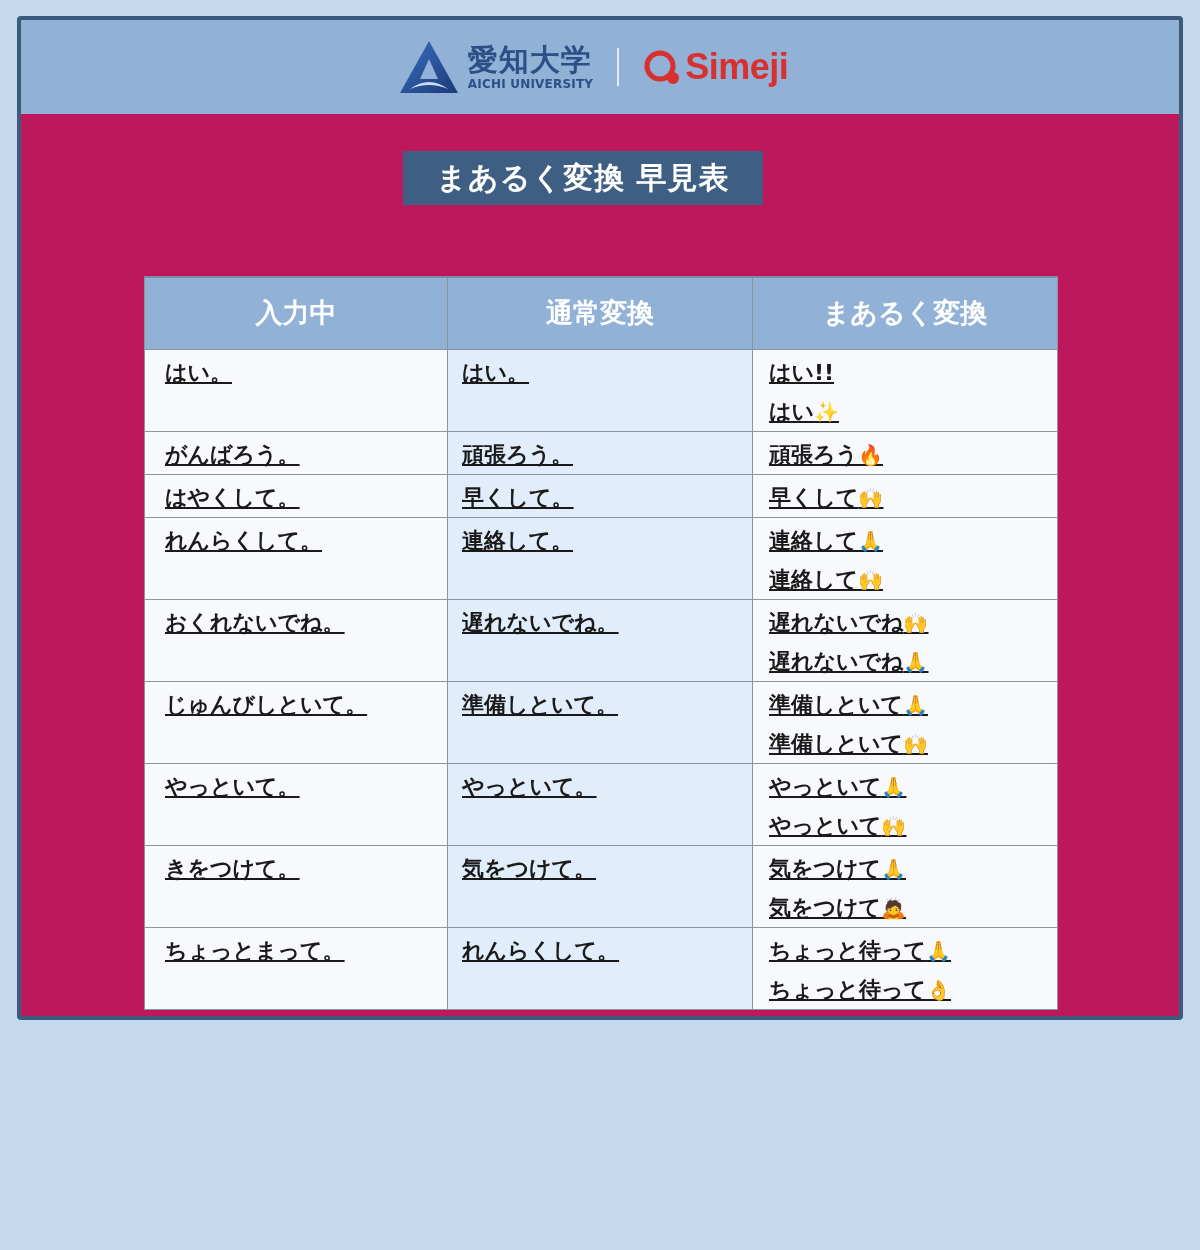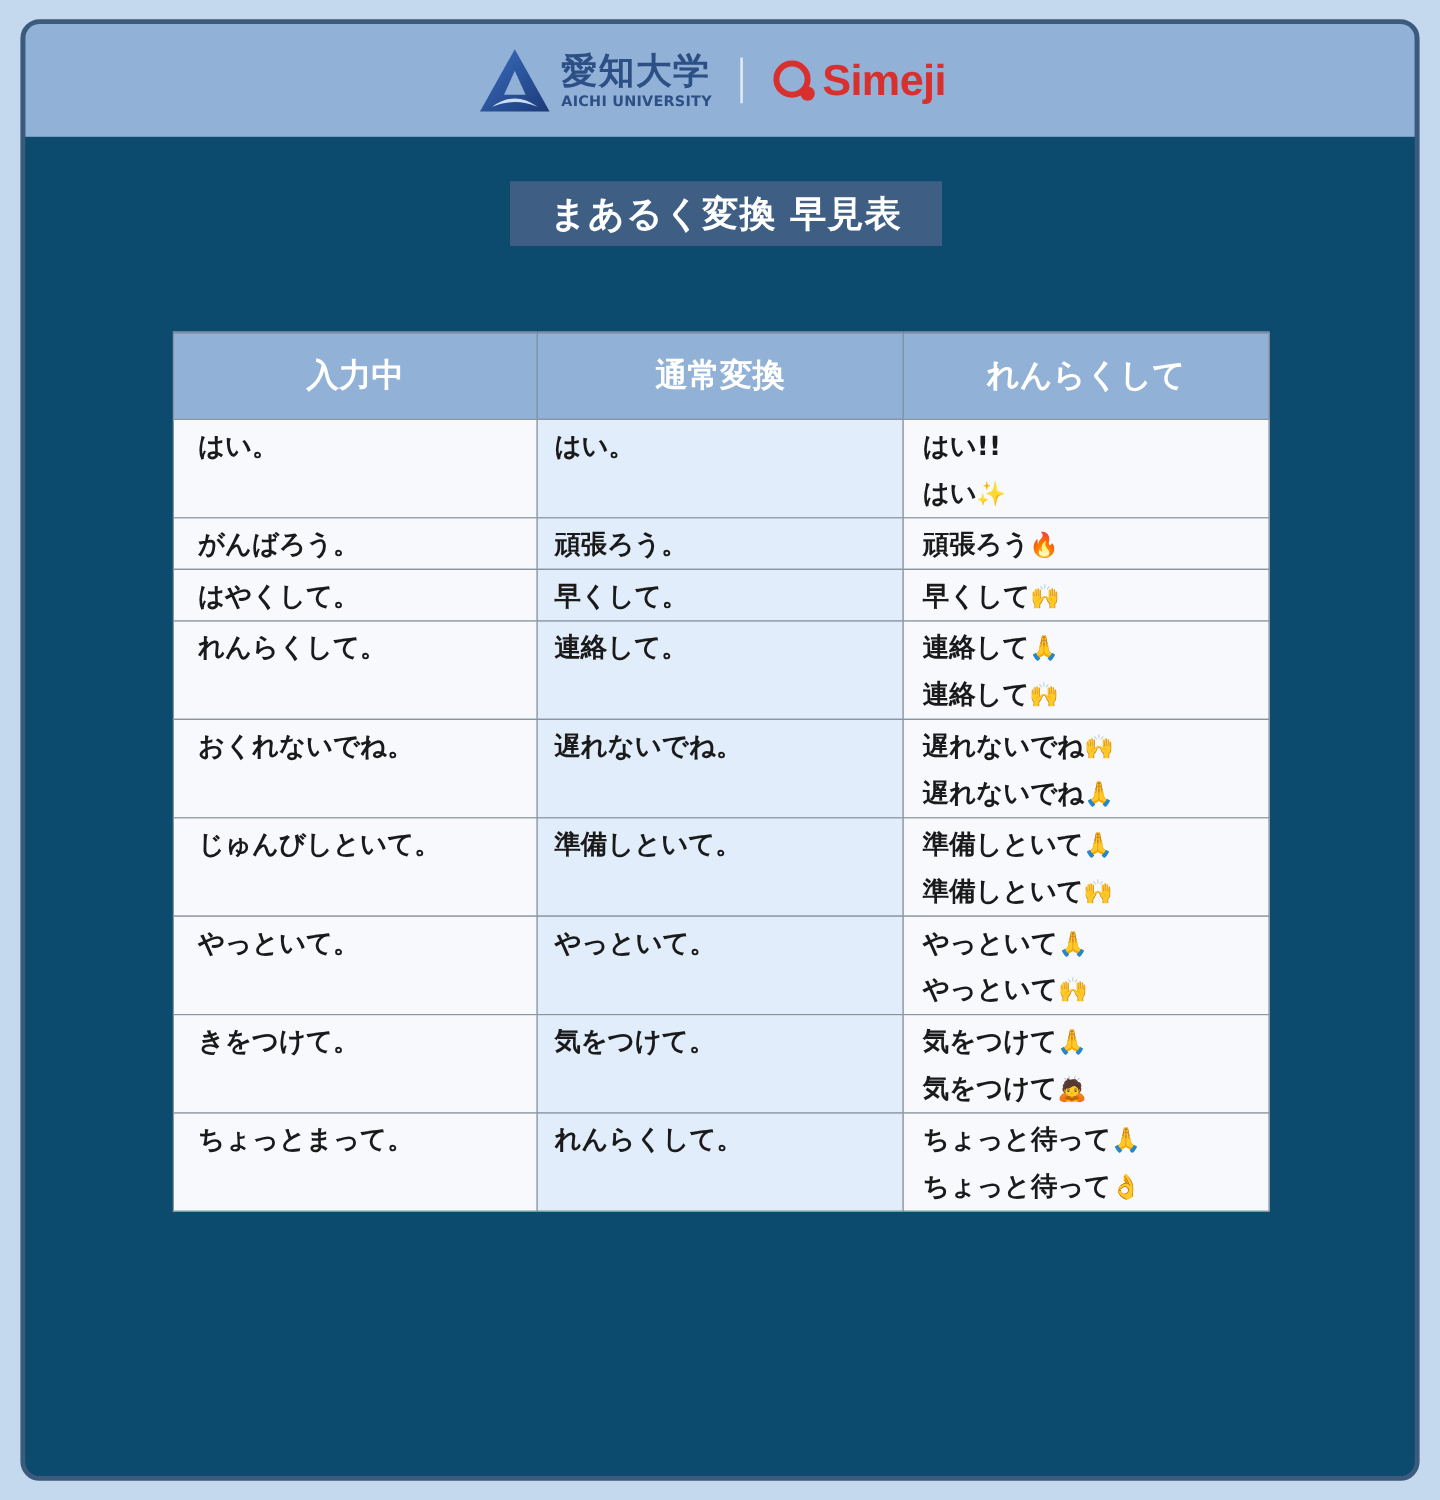--- a/index.html
+++ b/index.html
@@ -5,45 +5,45 @@
     * { box-sizing: border-box; margin: 0; padding: 0; }
     html, body {
       width: 1200px; height: 1250px;
       background: #c4d8ee;
       font-family: "DejaVu Sans", "Liberation Sans", sans-serif;
       overflow: hidden;
     }
     .frame {
       position: absolute;
       left: 17px; top: 16px;
-      width: 1166px; height: 1218px;
+      width: 1166px; height: 1004px;
       border: 4px solid #3c5a7c;
-      border-radius: 16px;
-      background: #0c4a6e;
+      border-radius: 4px;
+      background: #be185d;
       overflow: hidden;
     }
     .header-band {
       position: absolute; left: 0; top: 0; right: 0;
       height: 94px;
       background: #92b1d6;
       display: flex; align-items: center; justify-content: center;
     }
     .logo-group { display: flex; align-items: center; gap: 0; margin-left: -14px; }
     .aichi-mark { width: 62px; height: 56px; margin-right: 8px; }
     .aichi-text { display: flex; flex-direction: column; line-height: 1; }
     .aichi-jp { font-size: 30px; color: #2c4f86; font-weight: bold; letter-spacing: 1px; font-family: "DejaVu Serif", serif; }
     .aichi-en { font-size: 12px; color: #2c4f86; font-weight: bold; margin-top: 3px; letter-spacing: 0.2px; }
     .logo-divider { width: 2px; height: 38px; background: #e6eef8; margin: 0 24px; }
     .simeji { display: flex; align-items: center; }
     .simeji-mark { width: 38px; height: 38px; margin-right: 4px; }
     .simeji-text { font-size: 36px; color: #d8302e; font-weight: bold; letter-spacing: -0.5px; font-family: "Liberation Sans", sans-serif; }
 
     .title-box {
       position: absolute;
-      left: 404px; top: 131px;
+      left: 382px; top: 131px;
       width: 360px; height: 54px;
       background: #3f5e84;
       color: #ffffff;
       font-size: 30px; font-weight: bold;
       display: flex; align-items: center; justify-content: center;
       letter-spacing: 1px;
     }
 
     table.chart {
       position: absolute;
@@ -61,20 +61,21 @@
       text-align: center;
       border-top: 2px solid #7a8ea6;
     }
     table.chart td {
       vertical-align: top;
       font-size: 22px; font-weight: bold;
       color: #1a1a1a;
       padding: 3px 0 0 20px;
       line-height: 39px;
       background: #f7f9fd;
+      text-decoration: underline;
     }
     table.chart td.col-normal { background: #e1edfb; padding-left: 14px; }
     table.chart td.col-marukku { background: #f7f9fd; padding-left: 16px; }
     .col-w1 { width: 303px; }
     .col-w2 { width: 305px; }
     .col-w3 { width: 305px; }
     .line { display: block; height: 39px; white-space: nowrap; }
     .emoji { font-family: "DejaVu Sans", sans-serif; font-size: 20px; font-weight: normal; }
   </style>
 </head>
@@ -114,21 +115,21 @@
   <table class="chart">
     <colgroup>
       <col class="col-w1">
         <col class="col-w2">
         <col class="col-w3">
     </colgroup>
     <thead>
       <tr>
         <th>入力中</th>
         <th>通常変換</th>
-        <th>れんらくして</th>
+        <th>まあるく変換</th>
       </tr>
     </thead>
     <tbody id="table-body">
         <tr style="height: 79px;">
           <td class="col-input">
             <span class="line">はい。</span>
           </td>
           <td class="col-normal">
             <span class="line">はい。</span>
           </td>

